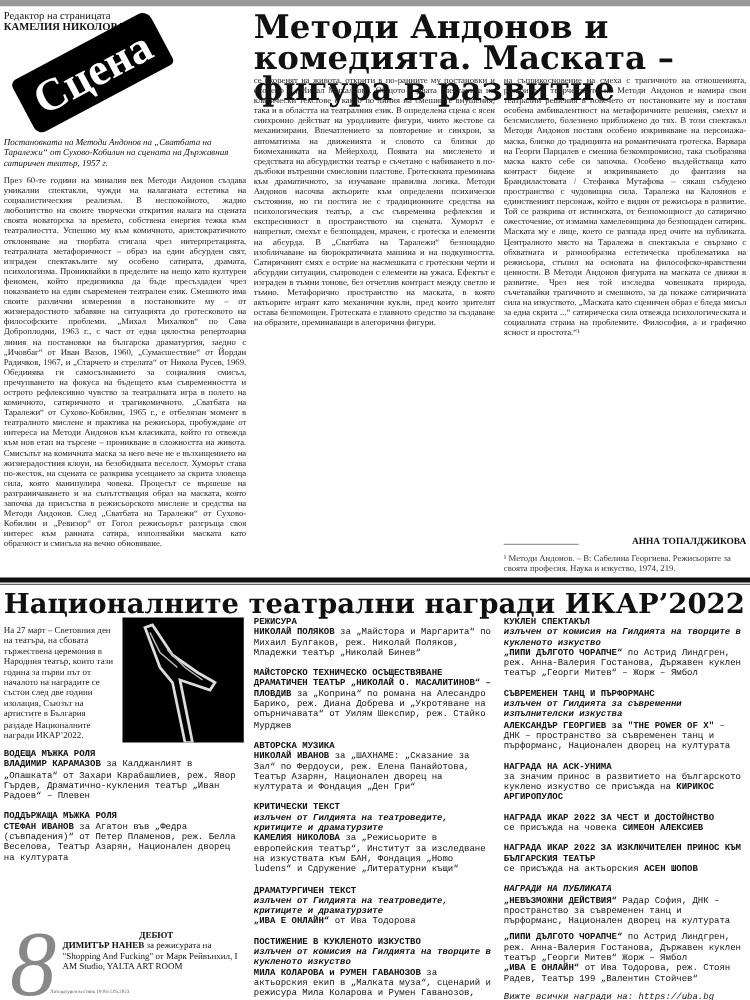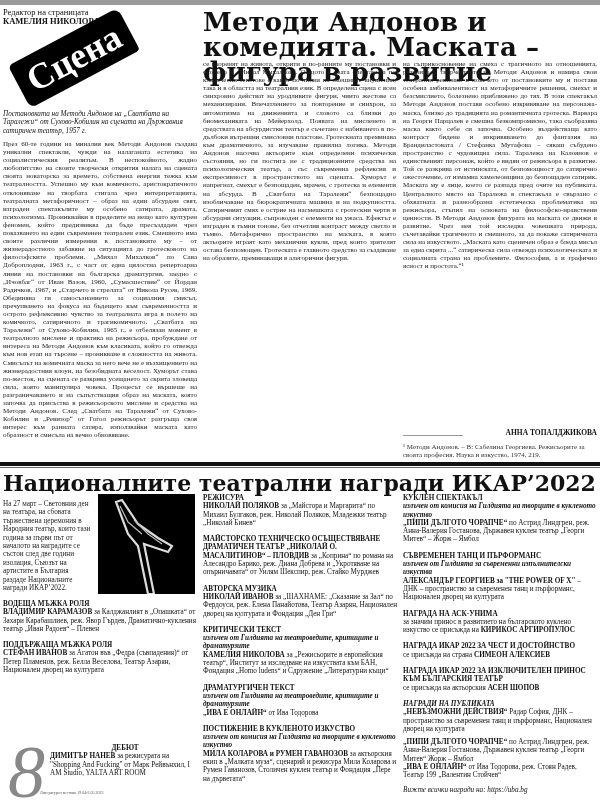--- a/index.html
+++ b/index.html
@@ -18,21 +18,21 @@
   .signature { position:absolute; left:460px; top:428px; width:137px; text-align:right; font-weight:bold; font-size:7.5px; }
   .fn-rule { position:absolute; left:403px; top:435px; width:60px; height:1px; background:#999; }
   .footnote { position:absolute; left:403px; top:438px; width:194px; font-size:7px; line-height:8px; color:#333; }
   .divider { position:absolute; left:0; top:462px; width:600px; height:4px; background:#111; }
   .divider2 { position:absolute; left:0; top:467px; width:600px; height:1px; background:#666; }
   .ikar-title { position:absolute; left:3px; top:470px; width:595px; font-family:"DejaVu Serif", serif; font-weight:bold; font-size:22px; line-height:26px; }
   .intro { position:absolute; left:3px; top:500px; width:90px; font-size:7.2px; line-height:8.4px; color:#222; }
   .photo { position:absolute; left:98px; top:494px; width:97px; height:100px; background:#000; }
   .photo svg { width:100%; height:100%; }
   .awards { position:absolute; font-size:7.2px; line-height:8.3px; }
-  .award { margin-bottom:8px; }
+  .award { margin-bottom:8px;font-family:Liberation Mono, monospace; }
   .cat { font-weight:bold; text-transform:uppercase; }
   .sub { font-style:italic; font-weight:bold; }
   .winner { font-weight:bold; }
   .awardcol1 { left:3px; top:600px; width:194px; }
   .awardcol2 { left:203px; top:494px; width:194px; }
   .awardcol3 { left:403px; top:494px; width:194px; }
   .debut { position:absolute; left:50px; top:744px; width:150px; font-size:7.2px; line-height:8.3px; }
   .debut .cat { text-align:center; display:block; }
   .pagenum { position:absolute; left:8px; top:735px; font-size:74px; line-height:74px; font-style:italic; color:#888; font-family:"Liberation Serif", serif; }
   .imprint { position:absolute; left:40px; top:790px; font-size:4px; color:#555; }
@@ -149,21 +149,21 @@
     <span class="winner">АЛЕКСАНДЪР ГЕОРГИЕВ за "THE POWER OF X"</span>
     <span>– ДНК – пространство за съвременен танц и пърформанс, Национален дворец на културата</span>
   </div>
   <div class="award">
     <div class="cat">Награда на АСК-УНИМА</div>
     <span>за значим принос в развитието на българското куклено изкуство се присъжда на</span>
     <span class="winner">КИРИКОС АРГИРОПУЛОС</span>
   </div>
   <div class="award">
     <div class="cat">Награда ИКАР 2022 за чест и достойнство</div>
-    <span>се присъжда на страна</span>
+    <span>се присъжда на човека</span>
     <span class="winner">СИМЕОН АЛЕКСИЕВ</span>
   </div>
   <div class="award">
     <div class="cat">Награда ИКАР 2022 за изключителен принос към българския театър</div>
     <span>се присъжда на актьорския</span>
     <span class="winner">АСЕН ШОПОВ</span>
   </div>
   <div class="award">
     <div class="cat sub">Награди на публиката</div>
     <div>

